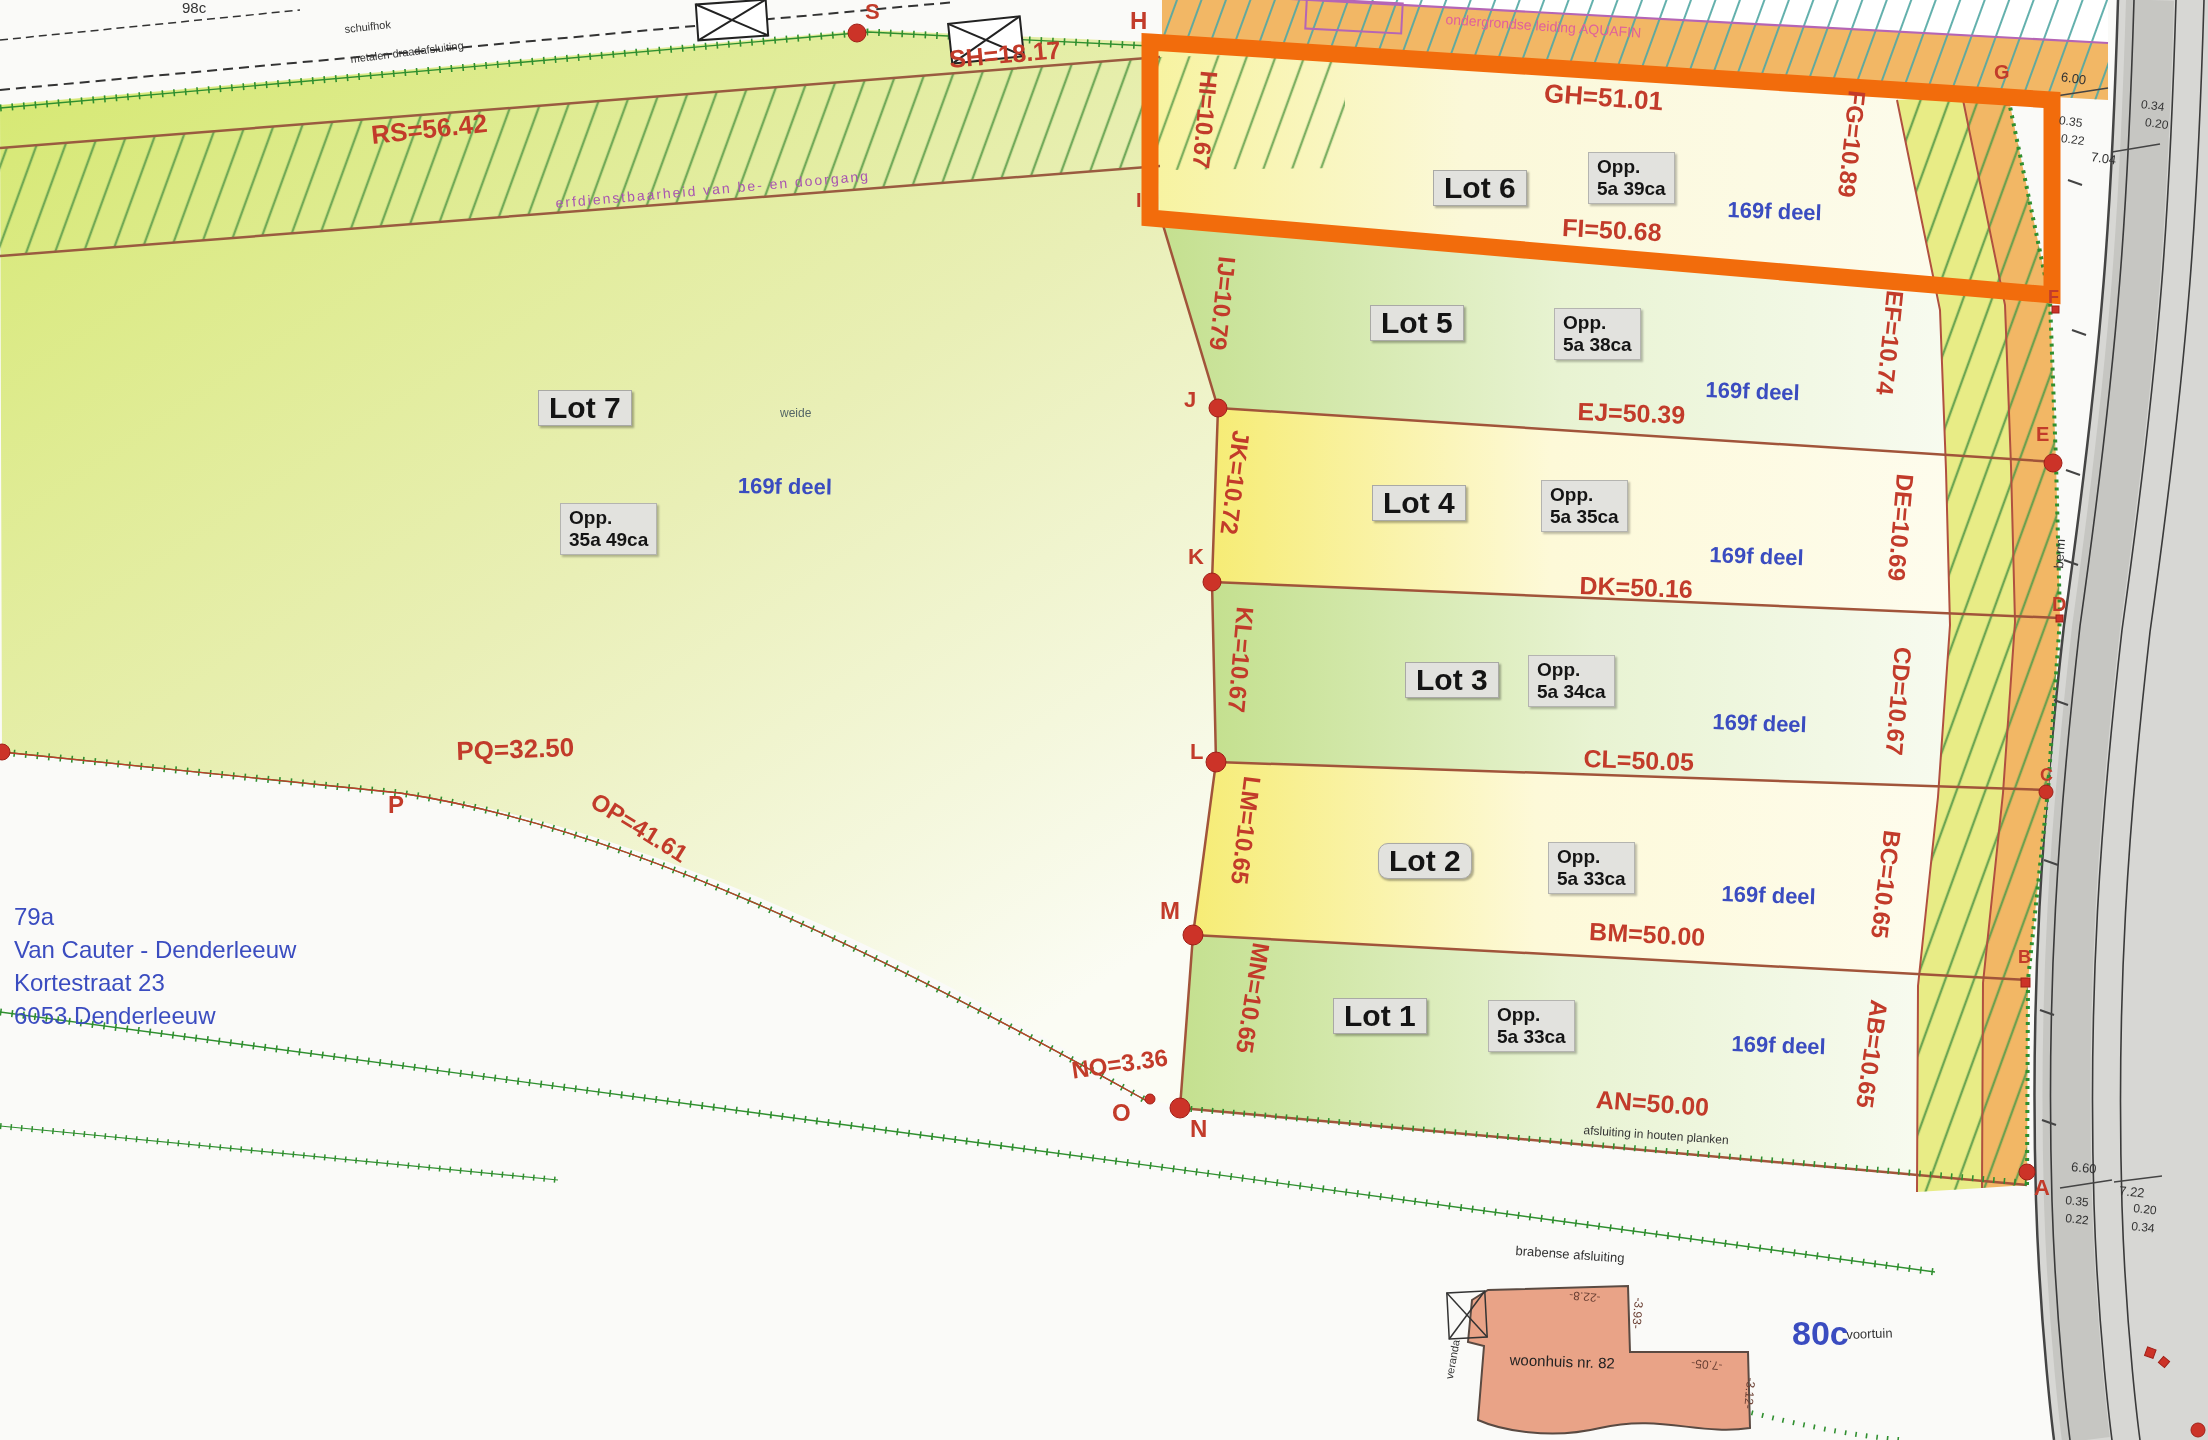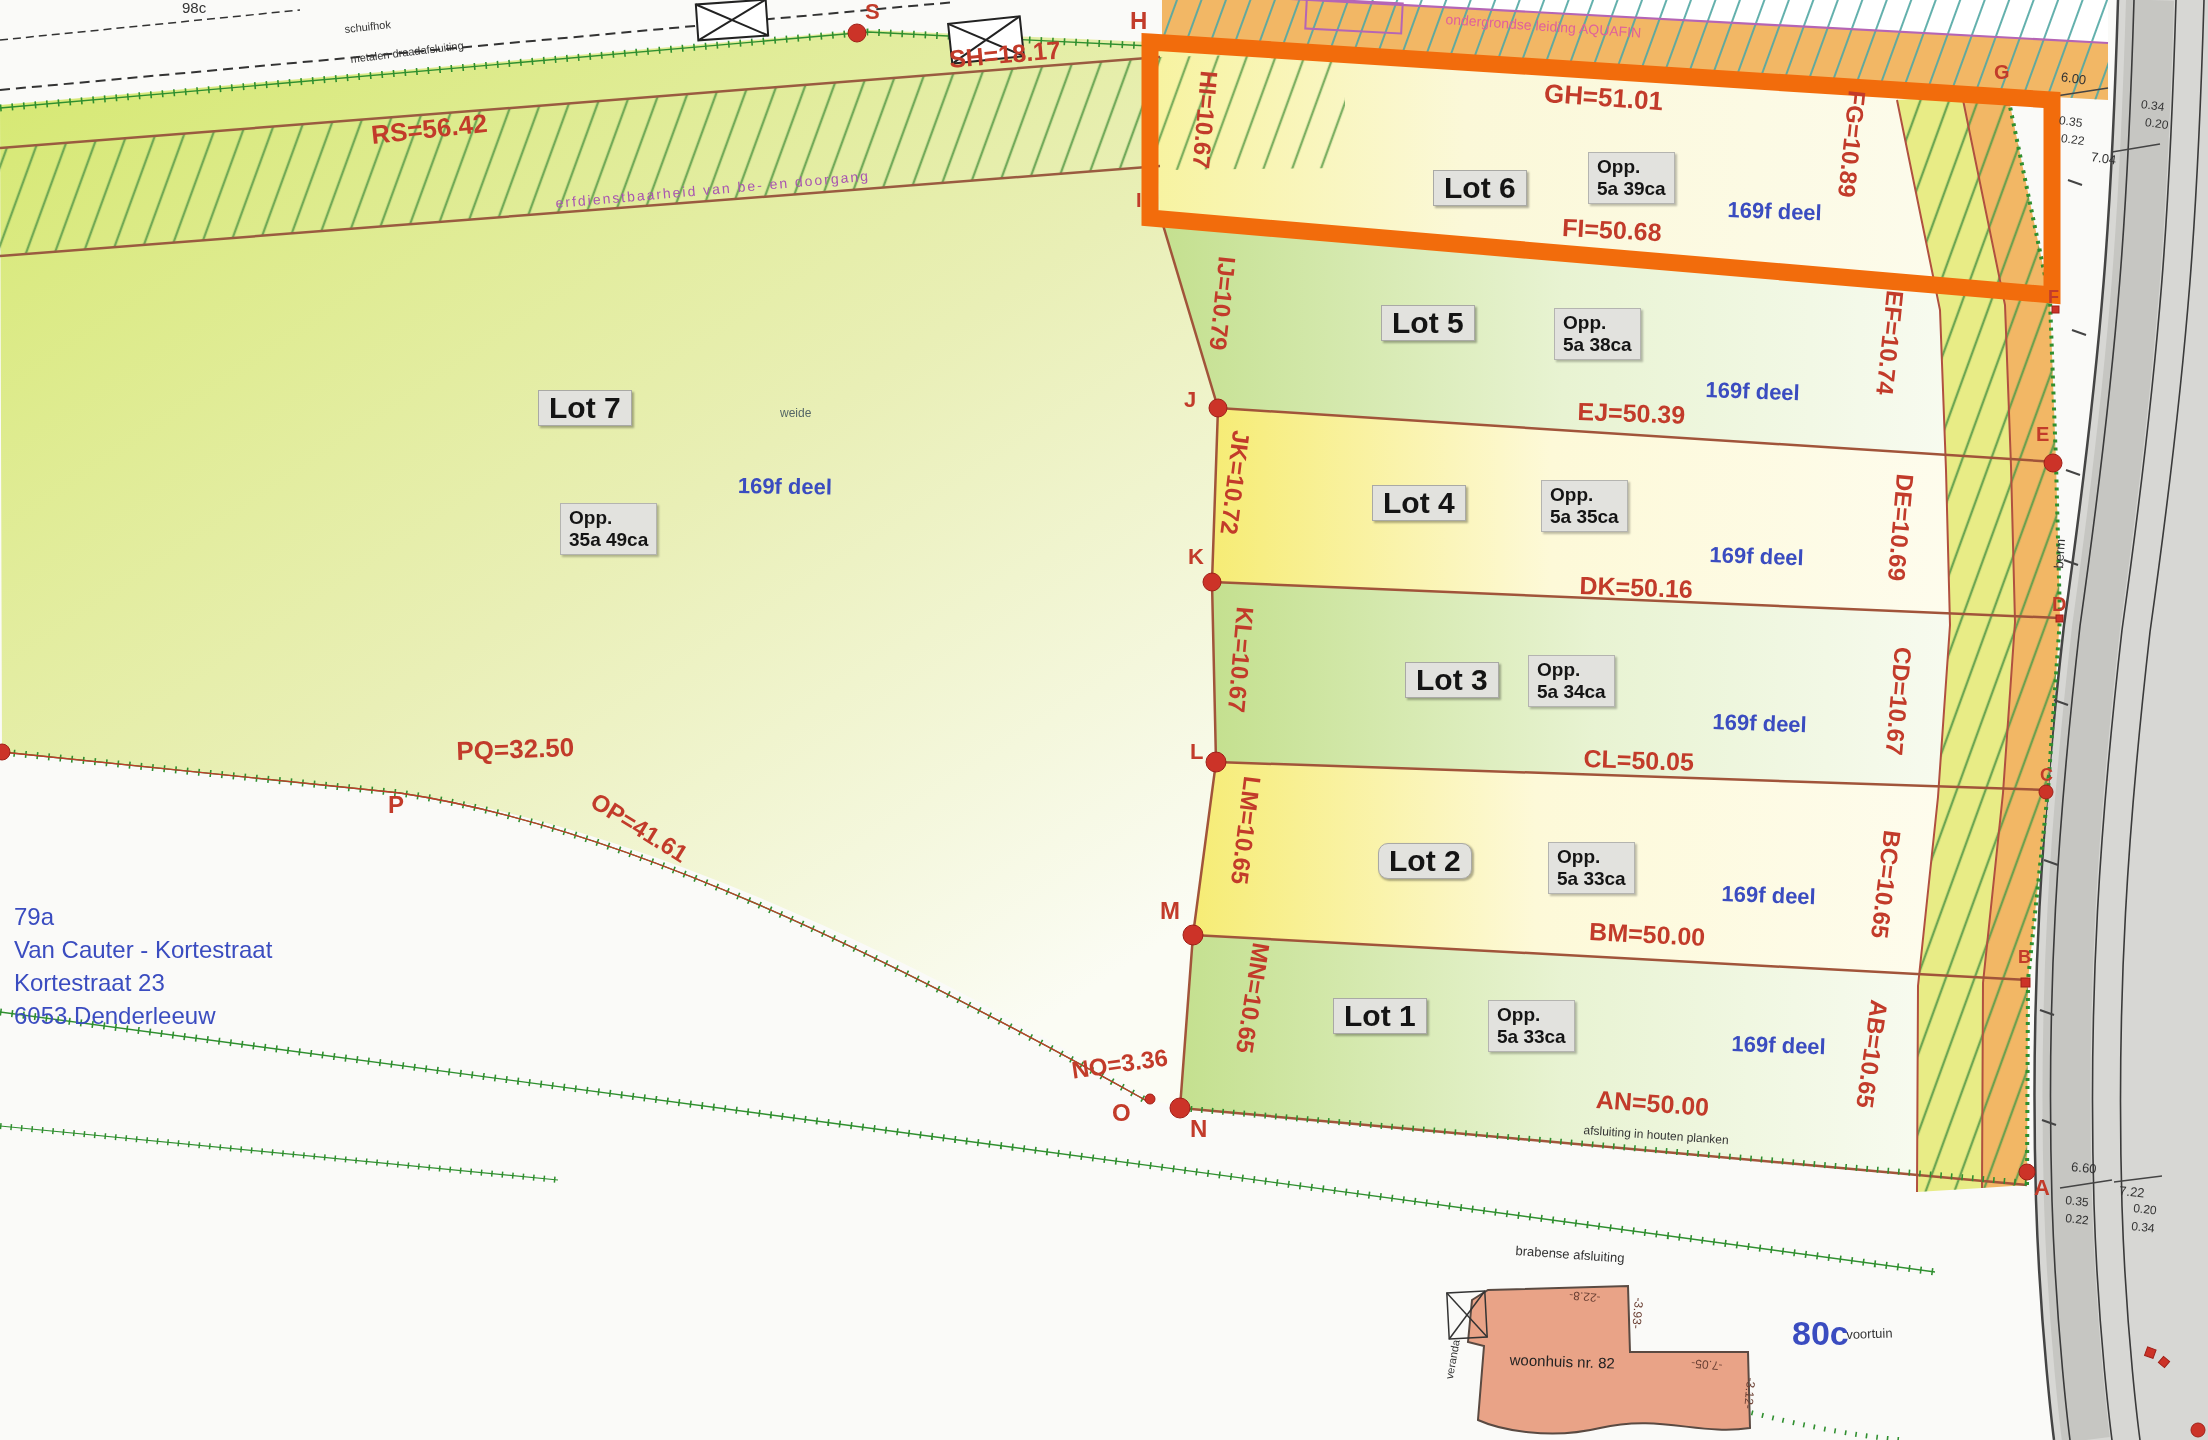--- a/index.html
+++ b/index.html
@@ -243,21 +243,21 @@
 <span class="lbl blue" style="left:738px;top:474px;font-size:22px;transform:rotate(1deg);">169f deel</span>
 <span class="lbl gray" style="left:780px;top:407px;font-size:12px;">weide</span>
 
 <span class="lbl box" style="left:1386px;top:170px;font-size:30px;margin-left:47px;">Lot 6</span>
 <div class="lbl oppbox" style="left:1588px;top:152px;">
   <div>Opp.</div>
   <div>5a 39ca</div>
 </div>
 <span class="lbl blue" style="left:1728px;top:198px;font-size:22px;transform:rotate(2deg);">169f deel</span>
 
-<span class="lbl box" style="left:1370px;top:305px;font-size:30px;margin-left:11px;">Lot 5</span>
+<span class="lbl box" style="left:1370px;top:305px;font-size:30px;">Lot 5</span>
 <div class="lbl oppbox" style="left:1554px;top:308px;">
   <div>Opp.</div>
   <div>5a 38ca</div>
 </div>
 <span class="lbl blue" style="left:1706px;top:378px;font-size:22px;transform:rotate(2deg);">169f deel</span>
 
 <span class="lbl box" style="left:1372px;top:485px;font-size:30px;">Lot 4</span>
 <div class="lbl oppbox" style="left:1541px;top:480px;">
   <div>Opp.</div>
   <div>5a 35ca</div>
@@ -311,18 +311,18 @@
 <span class="lbl blk" style="left:2146px;top:116px;font-size:12px;transform:rotate(8deg);">0.20</span>
 <span class="lbl blk" style="left:2072px;top:1160px;font-size:13px;transform:rotate(6deg);">6.60</span>
 <span class="lbl blk" style="left:2066px;top:1194px;font-size:12px;transform:rotate(6deg);">0.35</span>
 <span class="lbl blk" style="left:2066px;top:1212px;font-size:12px;transform:rotate(6deg);">0.22</span>
 <span class="lbl blk" style="left:2120px;top:1184px;font-size:13px;transform:rotate(6deg);">7.22</span>
 <span class="lbl blk" style="left:2134px;top:1202px;font-size:12px;transform:rotate(6deg);">0.20</span>
 <span class="lbl blk" style="left:2132px;top:1220px;font-size:12px;transform:rotate(6deg);">0.34</span>
 
 <div class="lbl" style="left:14px;top:900px;font-size:24px;line-height:33px;color:#3a4cc0;font-weight:400;">
   <div>79a</div>
-  <div>Van Cauter - Kortestraat</div>
+  <div>Van Cauter - Denderleeuw</div>
   <div>Kortestraat 23</div>
   <div>6053 Denderleeuw</div>
 </div>
 
 </div>
 
 </body></html>

